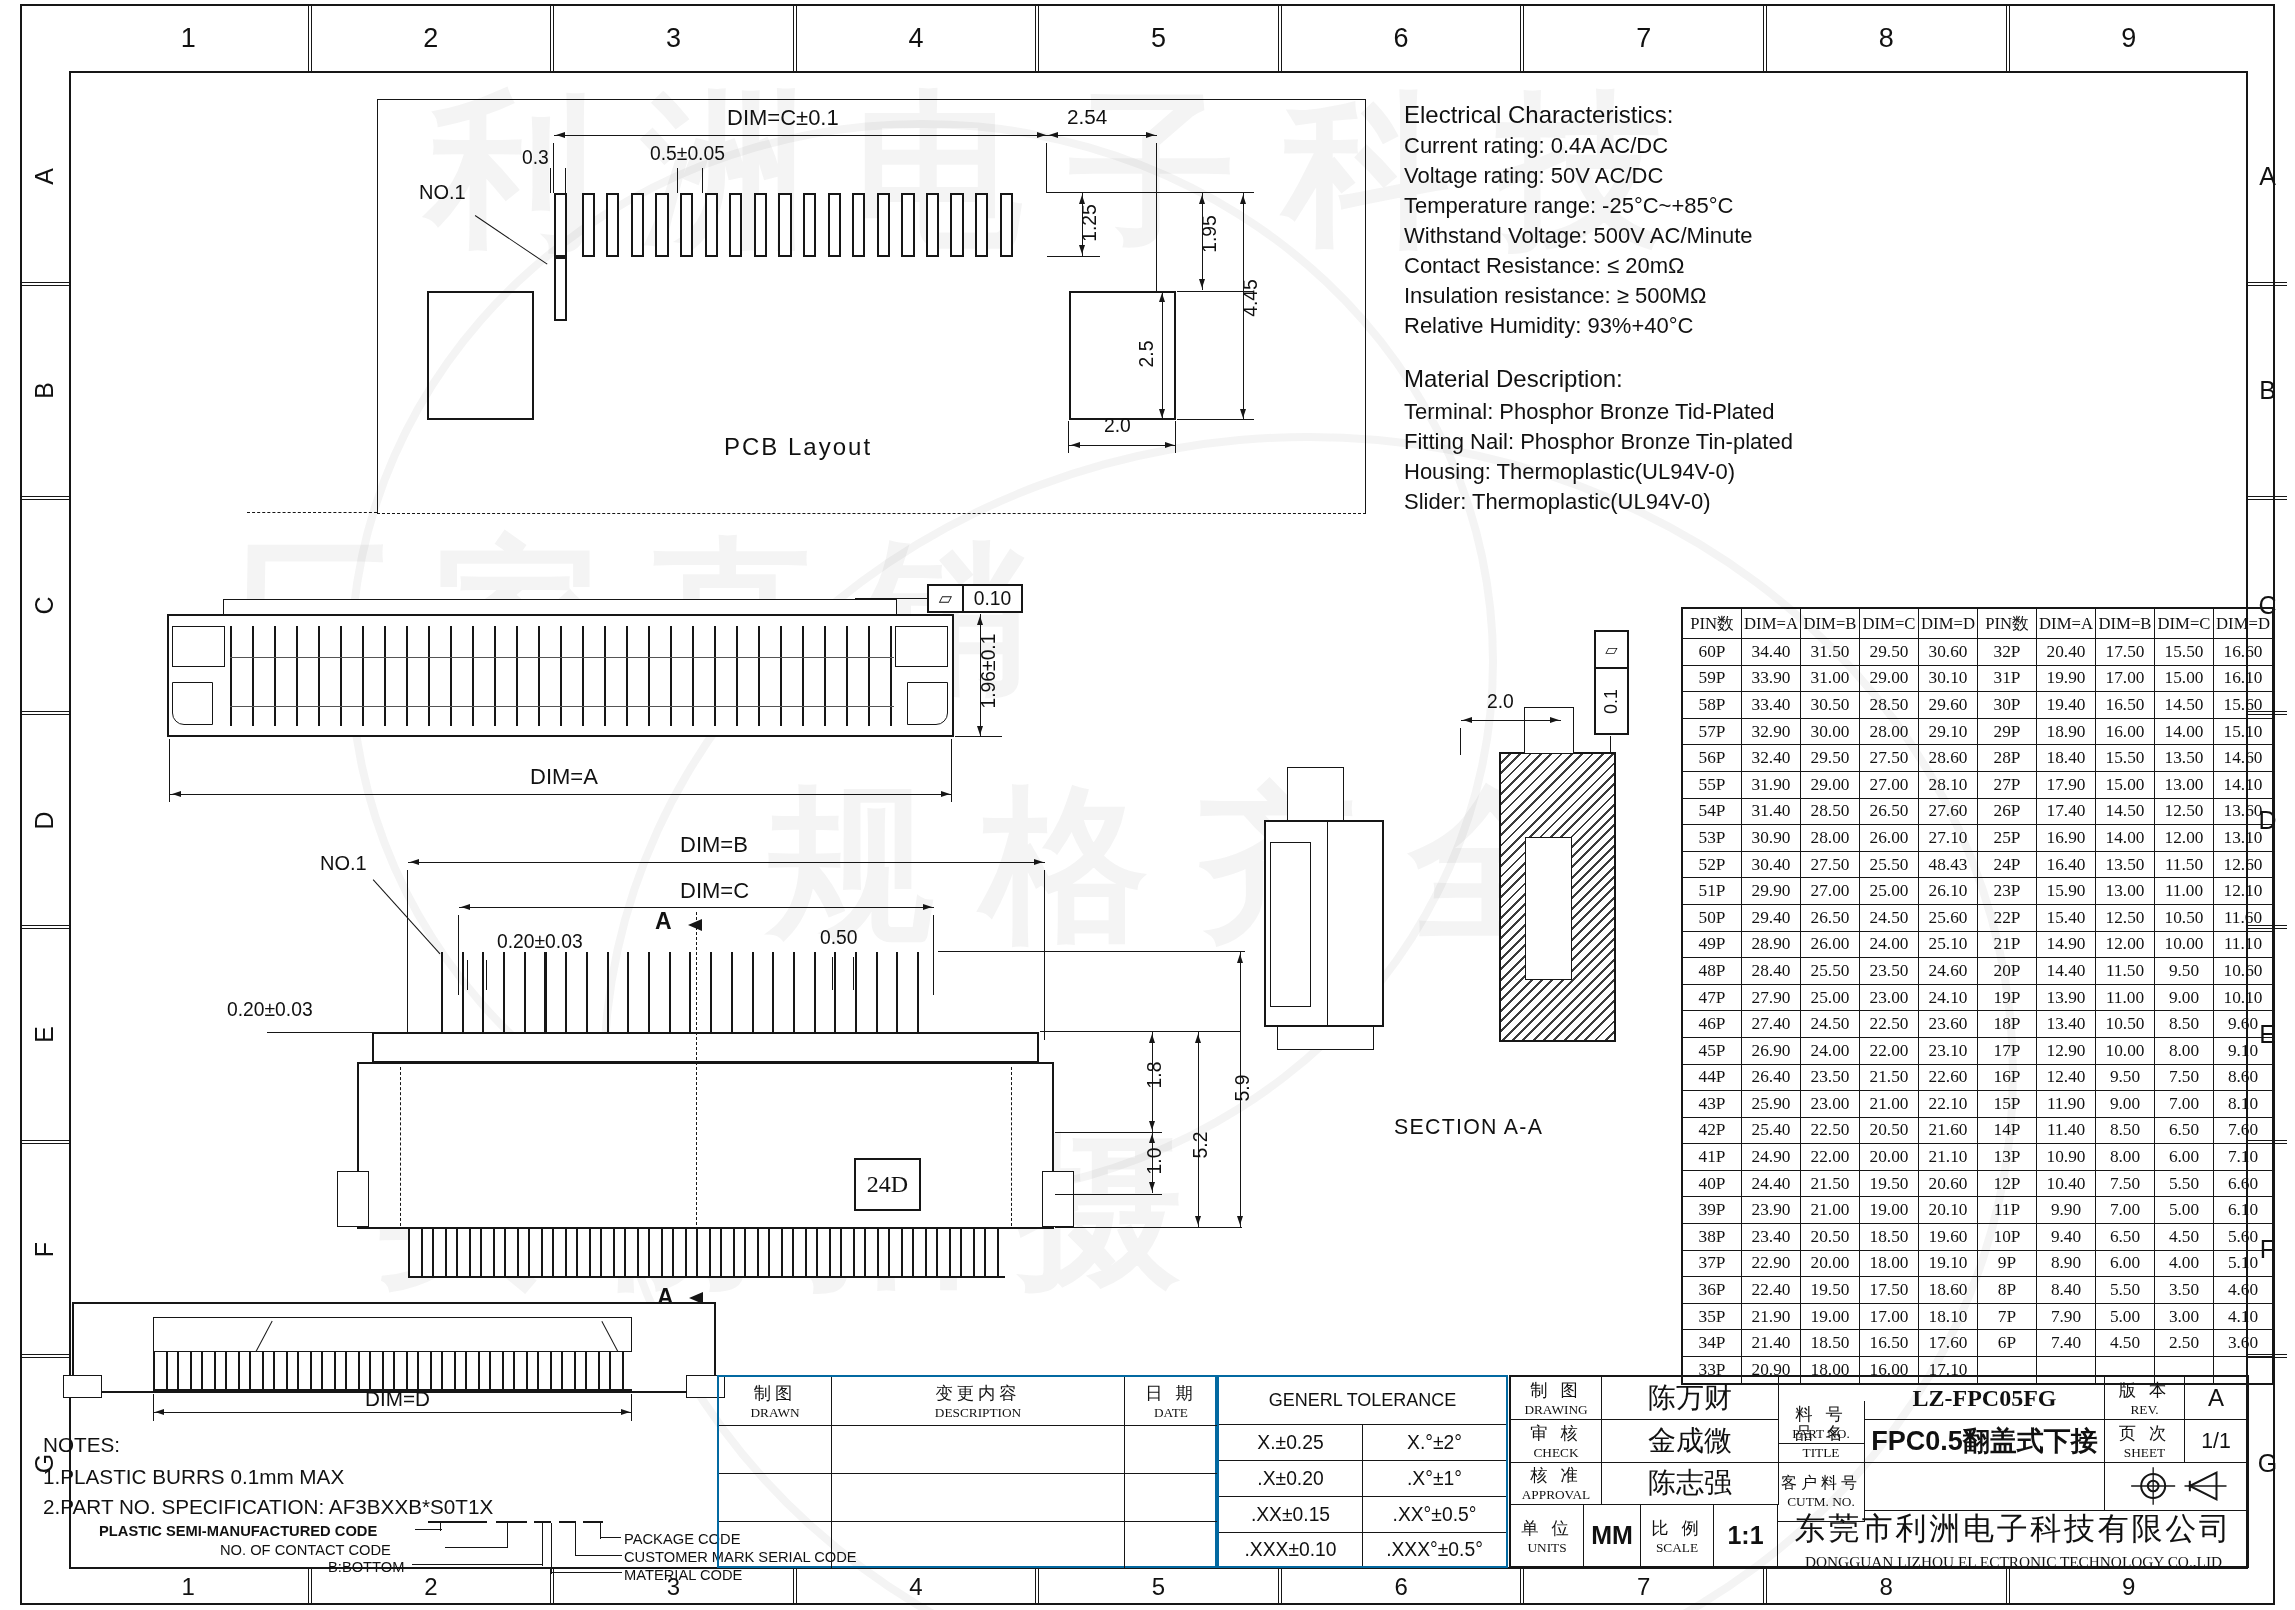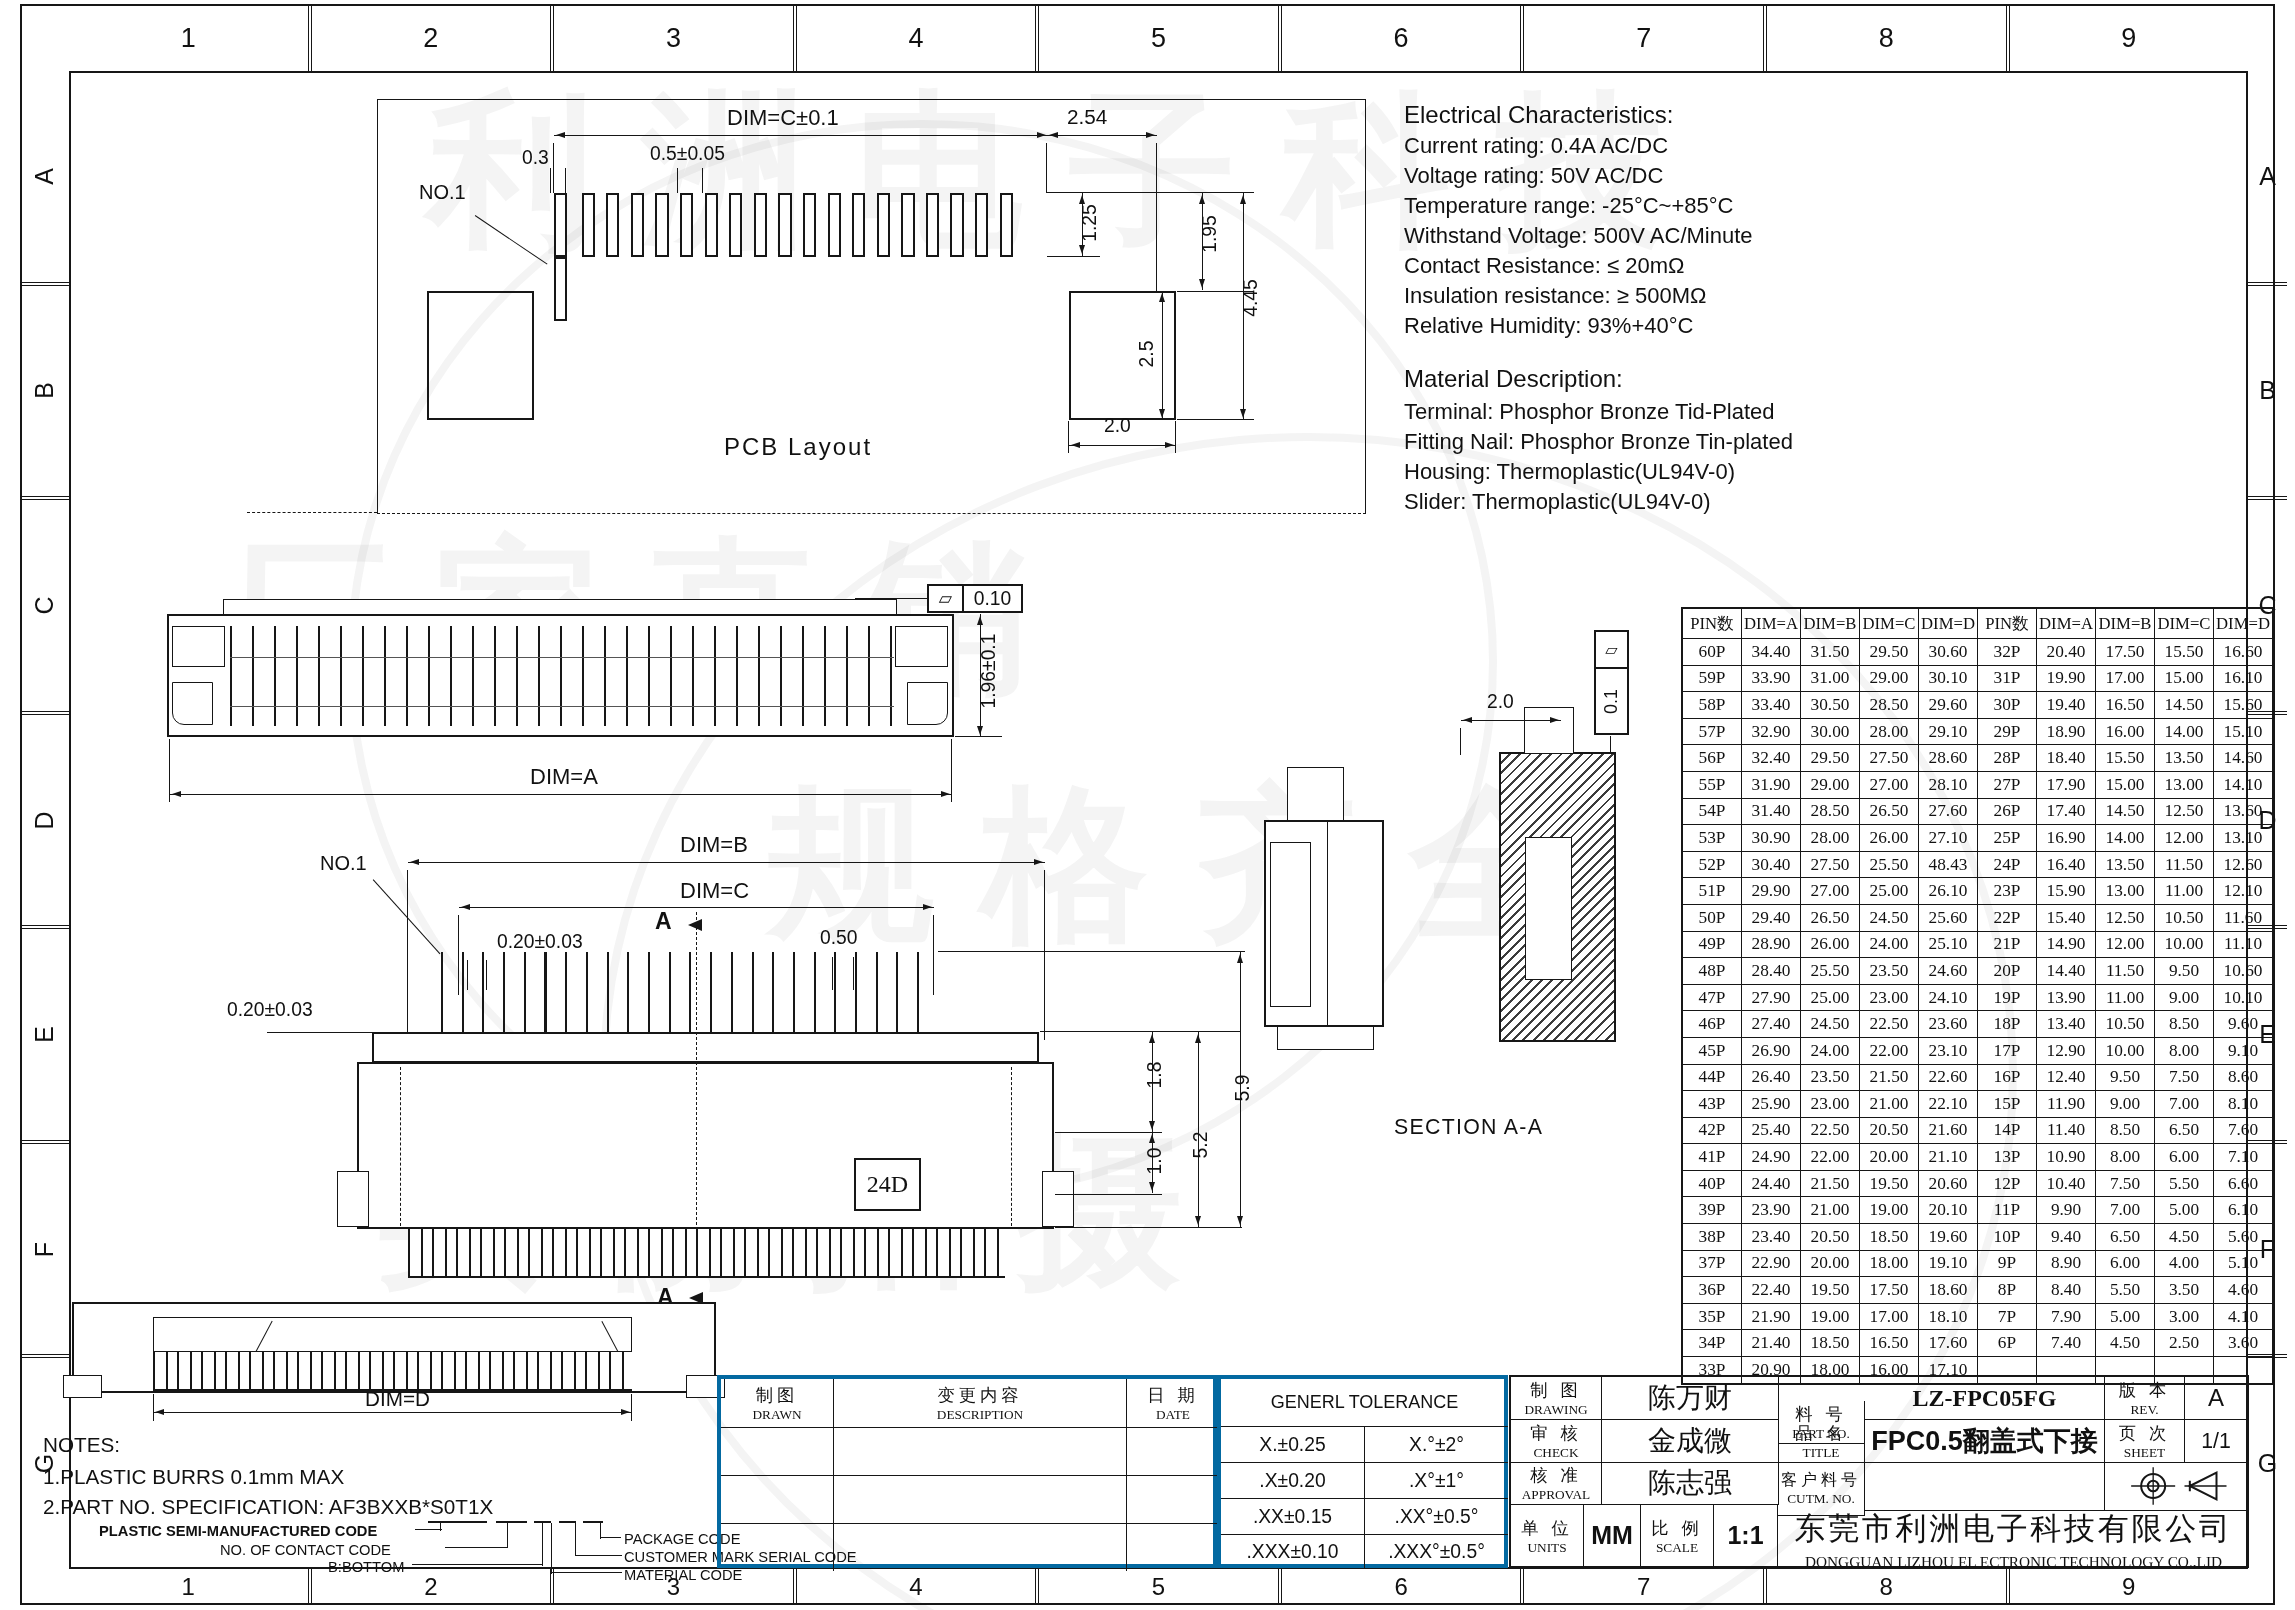--- a/index.html
+++ b/index.html
@@ -38,21 +38,21 @@
   #dimtable{position:absolute;left:1681px;top:607px;width:568px;height:778px;
             border-collapse:collapse;table-layout:fixed;font-family:"Liberation Serif",serif;}
   #dimtable th,#dimtable td{border:1.3px solid #161616;text-align:center;padding:0;
             font-size:17.3px;font-weight:normal;overflow:hidden;}
   #dimtable th{font-size:16.7px;height:29px;}
   #dimtable td{height:25px;}
   #dimtable th:nth-child(1),#dimtable th:nth-child(6){width:52px;}
   #dimtable th:nth-child(n){width:58px;}
   #dimtable{border:2px solid #161616;}
   
-  .grid{position:absolute;display:grid;border:4px solid #0369a1;box-sizing:border-box;}
+  .grid{position:absolute;display:grid;border:2px solid #0369a1;box-sizing:border-box;}
   .cell{border-right:1.3px solid #161616;border-bottom:1.3px solid #161616;box-sizing:border-box;
         display:flex;align-items:center;justify-content:center;flex-direction:column;text-align:center;}
   .zh{font-size:17.3px;letter-spacing:4px;}
   .en{font-size:13.3px;font-family:"Liberation Serif",serif;letter-spacing:0;}
   .tcell{position:absolute;box-sizing:border-box;border-right:1.3px solid #161616;border-bottom:1.3px solid #161616;
          display:flex;align-items:center;justify-content:center;flex-direction:column;text-align:center;background:transparent;}
   .bigtxt{font-size:24px;font-weight:bold;font-family:"Liberation Serif",serif;}
   .flag{position:absolute;display:flex;border:0;}
   .flag>div{border:2px solid #161616;box-sizing:border-box;display:flex;align-items:center;justify-content:center;background:#fff;}
 </style>
@@ -756,21 +756,21 @@
     <div class="tcell" style="left:267px;top:43px;width:87px;height:43px;">
       <span class="zh">品 名</span>
         <span class="en">TITLE</span>
     </div>
     <div class="tcell" style="left:354px;top:43px;width:240px;height:43px;font-size:27px;font-weight:bold;">FPC0.5翻盖式下接</div>
     <div class="tcell" style="left:594px;top:43px;width:80px;height:43px;">
       <span class="zh">页 次</span>
         <span class="en">SHEET</span>
     </div>
     <div class="tcell" style="left:674px;top:43px;width:62px;height:43px;border-right:0;font-size:21.3px;">1/1</div>
-    <div class="tcell" style="left:267px;top:85px;width:87px;height:54px;">
+    <div class="tcell" style="left:267px;top:85px;width:87px;height:60px;">
       <span class="zh" style="font-size:16px">客户料号</span>
         <span class="en">CUTM. NO.</span>
     </div>
     <div class="tcell" style="left:354px;top:85px;width:240px;height:49px;"></div>
     <div class="tcell" style="left:594px;top:85px;width:142px;height:49px;border-right:0;">
       <svg width="107" height="40" viewBox="0 0 160 60">
         <circle cx="45" cy="30" r="18" fill="none" stroke="#161616" stroke-width="3"></circle>
         <circle cx="45" cy="30" r="8" fill="none" stroke="#161616" stroke-width="3"></circle>
         <line x1="45" y1="2" x2="45" y2="58" stroke="#161616" stroke-width="2"></line>
         <line x1="12" y1="30" x2="78" y2="30" stroke="#161616" stroke-width="2"></line>

